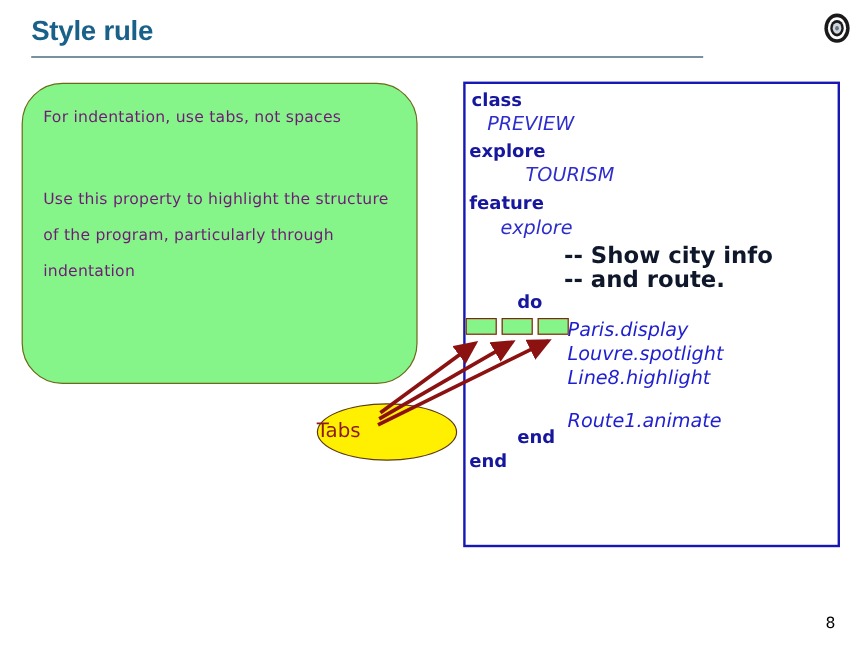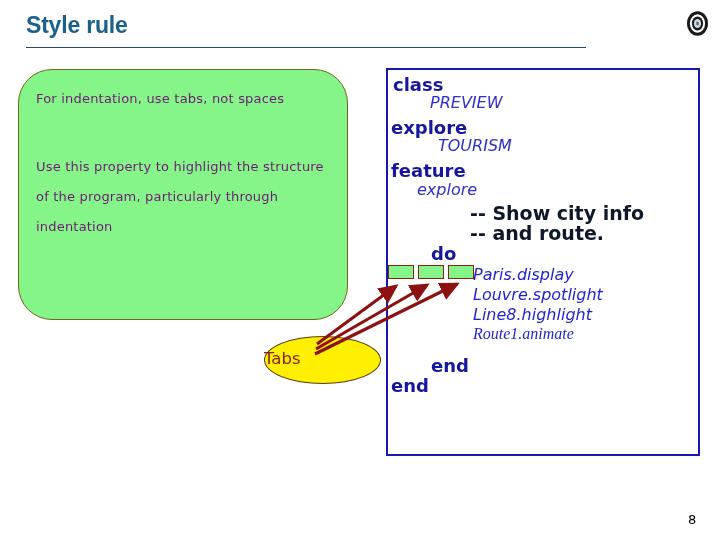--- a/index.html
+++ b/index.html
@@ -122,21 +122,21 @@
   }
 
   .code-line {
     position: absolute;
     white-space: pre;
     font-family: "DejaVu Sans", sans-serif;
   }
   .kw {
     color: #17179e;
     font-weight: bold;
-    font-size: 18px;
+    font-size: 15px;
   }
   .ident {
     color: #2e2ecc;
     font-style: italic;
     font-size: 16px;
   }
   .comment {
     color: #0f172a;
     font-weight: bold;
     font-size: 19px;
@@ -186,21 +186,21 @@
 
 <div id="green-callout"></div>
 
 <div id="callout-para-1" class="callout-text"><span>For indentation, use tabs, not spaces</span></div>
 <div id="callout-para-2" class="callout-text"><span>Use this property to highlight the </span><b>structure</b><span> of the program, particularly through </span><b>indentation</b></div>
 
 <div id="code-box"></div>
 
 <div class="code-line kw" style="left:393px; top:74px;">class</div>
 
-<div class="code-line ident" style="left:430px; top:93px;">PREVIEW</div>
+<div class="code-line ident" style="left:406px; top:93px;">PREVIEW</div>
 
 <div class="code-line kw" style="left:391px; top:117px;">explore</div>
 
 <div class="code-line ident" style="left:438px; top:136px;">TOURISM</div>
 
 <div class="code-line kw" style="left:391px; top:160px;">feature</div>
 
 <div class="code-line ident" style="left:417px; top:180px;">explore</div>
 
 <div class="code-line comment" style="left:470px; top:202px;">-- Show city info</div>
@@ -208,21 +208,21 @@
 <div class="code-line comment" style="left:470px; top:222px;">-- and route.</div>
 
 <div class="code-line kw" style="left:431px; top:243px;">do</div>
 
 <div class="code-line callit" style="left:473px; top:265px;">Paris.display</div>
 
 <div class="code-line callit" style="left:473px; top:285px;">Louvre.spotlight</div>
 
 <div class="code-line callit" style="left:473px; top:305px;">Line8.highlight</div>
 
-<div class="code-line callit" style="left:473px; top:325px;font-family:Liberation Serif, serif;">Route1.animate</div>
+<div class="code-line callit" style="left:473px; top:341px;">Route1.animate</div>
 
 <div class="code-line kw" style="left:431px; top:355px;">end</div>
 
 <div class="code-line kw" style="left:391px; top:375px;">end</div>
 
 <div class="tab-marker" style="left:388px; top:265px;"></div>
 <div class="tab-marker" style="left:418px; top:265px;"></div>
 <div class="tab-marker" style="left:448px; top:265px;"></div>
 
 <div id="tabs-ellipse"></div>

